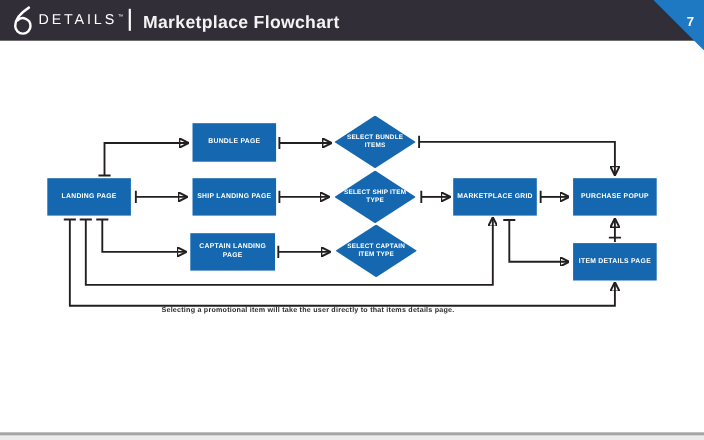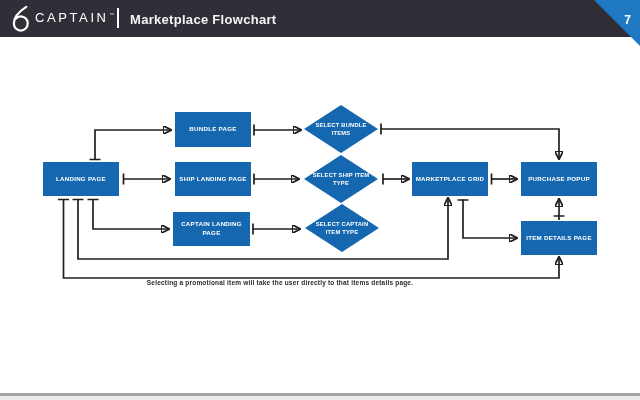--- a/index.html
+++ b/index.html
@@ -7,21 +7,21 @@
     position:relative;width:640px;height:400px;overflow:hidden;background:#ffffff;
     font-family:"Liberation Sans",sans-serif;
   }
   
   .header{position:absolute;left:0;top:0;width:640px;height:37px;background:#312e38;}
   .logo{position:absolute;left:9px;top:5px;width:22px;height:27px;}
   .brand{position:absolute;left:35px;top:11px;color:#ffffff;font-size:13px;
          letter-spacing:2.6px;font-weight:400;line-height:1;}
   .brand sup{font-size:4.5px;letter-spacing:0;vertical-align:6px;margin-left:1px;}
   .hdr-divider{position:absolute;left:117px;top:8px;width:2px;height:20px;background:#ffffff;}
-  .hdr-title{position:absolute;left:130px;top:13px;color:#f4f4f4;font-size:13px;
+  .hdr-title{position:absolute;left:130px;top:13px;color:#f4f4f4;font-size:16px;
              font-weight:700;letter-spacing:.3px;line-height:1;}
   .corner{position:absolute;left:594px;top:0;width:46px;height:46px;background:#1e79c2;
           clip-path:polygon(0 0,100% 0,100% 100%);}
   .corner .num{position:absolute;right:9px;top:13px;color:#ffffff;font-size:12px;font-weight:700;}
   
   .node{position:absolute;background:#1568af;color:#ffffff;display:flex;align-items:center;
         justify-content:center;text-align:center;font-weight:700;font-size:6.2px;
         letter-spacing:.25px;line-height:1.4;text-transform:uppercase;}
   .diamond{position:absolute;background:#1568af;color:#ffffff;display:flex;align-items:center;
         justify-content:center;text-align:center;font-weight:700;font-size:5.8px;
@@ -49,21 +49,21 @@
 </style>
 </head>
 <body>
 
 <div id="screen">
 
   <div class="header">
     <svg class="logo" viewBox="0 0 22 28">
       <path d="M17.5 2 C10 6.8 4.6 12.8 4.6 19.3 a7.2 7.2 0 1 0 14.4 0 a7.2 7.2 0 0 0 -12.4 -5.1" fill="none" stroke="#ffffff" stroke-width="2.3" stroke-linecap="round"></path>
     </svg>
-    <div class="brand"><span>CAPTAIN</span><sup>™</sup></div>
+    <div class="brand"><span>DETAILS</span><sup>™</sup></div>
     <div class="hdr-divider"></div>
     <div class="hdr-title">Marketplace Flowchart</div>
   </div>
   <div class="corner">
     <div class="num">7</div>
   </div>
 
   <svg class="wires" viewBox="0 0 640 400">
     <defs>
       <marker id="ah" viewBox="0 0 8 8" refX="6.5" refY="4" markerWidth="5" markerHeight="5" orient="auto-start-reverse">

